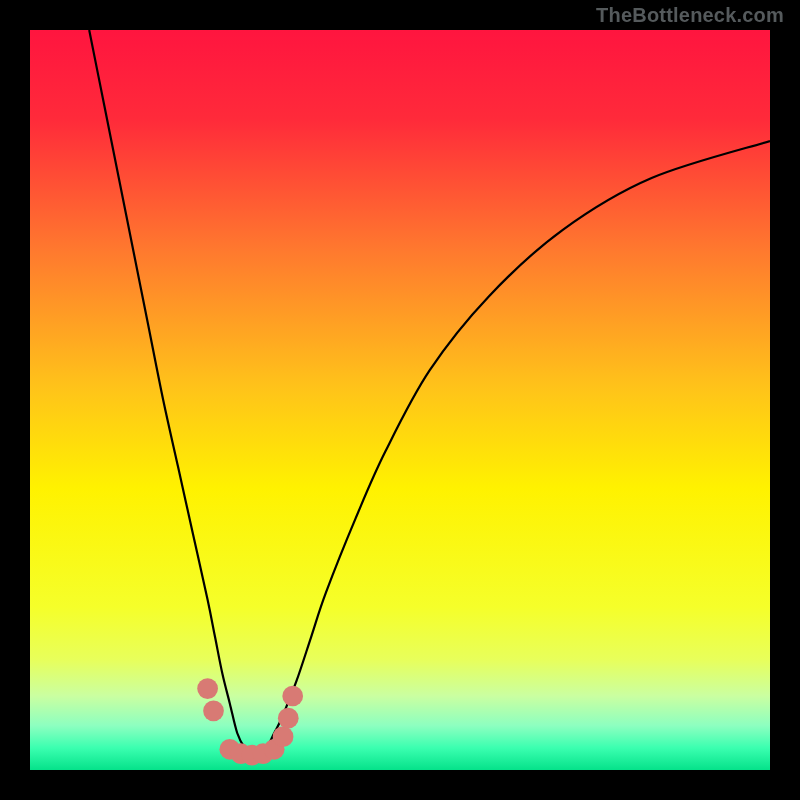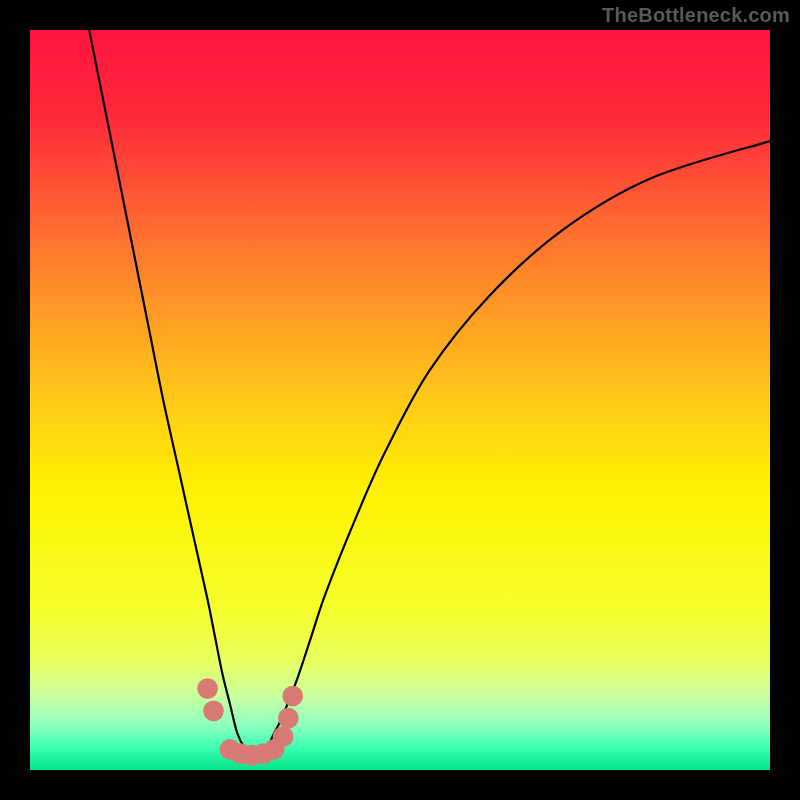--- a/index.html
+++ b/index.html
@@ -30,21 +30,21 @@
     position: absolute;
     inset: 0;
   }
   .curve {
     position: absolute;
     inset: 0;
   }
   .watermark {
     position: absolute;
     top: 4px;
-    right: 10px;
+    right: 16px;
     font-family: Arial, Helvetica, sans-serif;
     font-size: 20px;
     font-weight: 600;
     color: #555a5c;
     letter-spacing: 0.2px;
   }
 </style>
 </head>
 <body>
 

